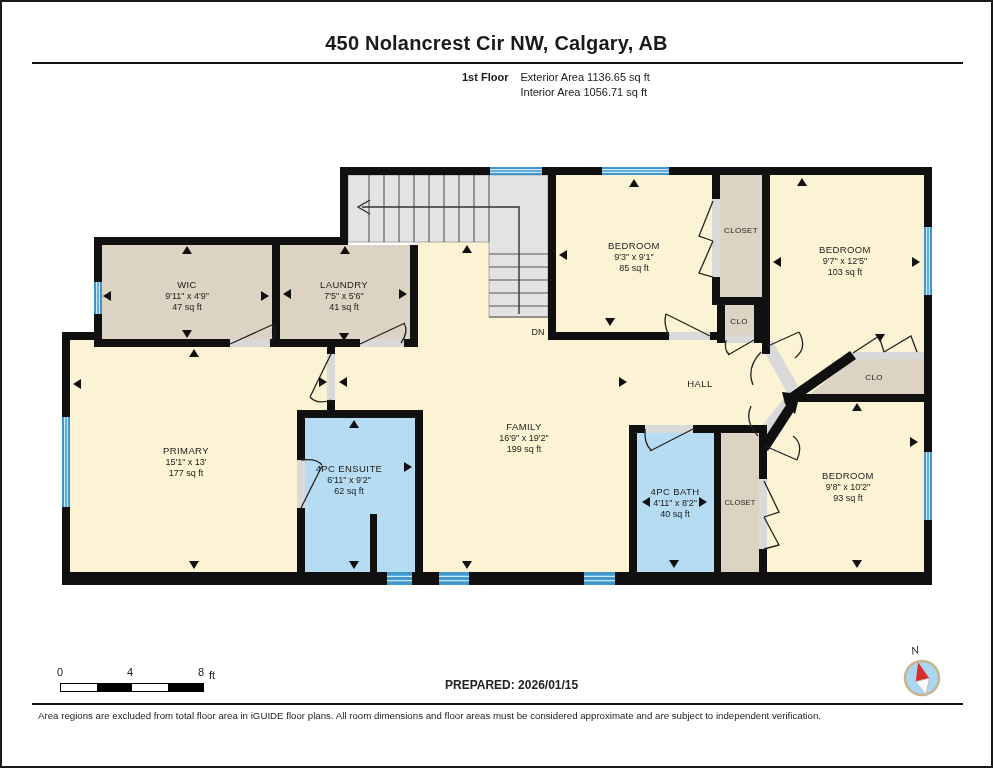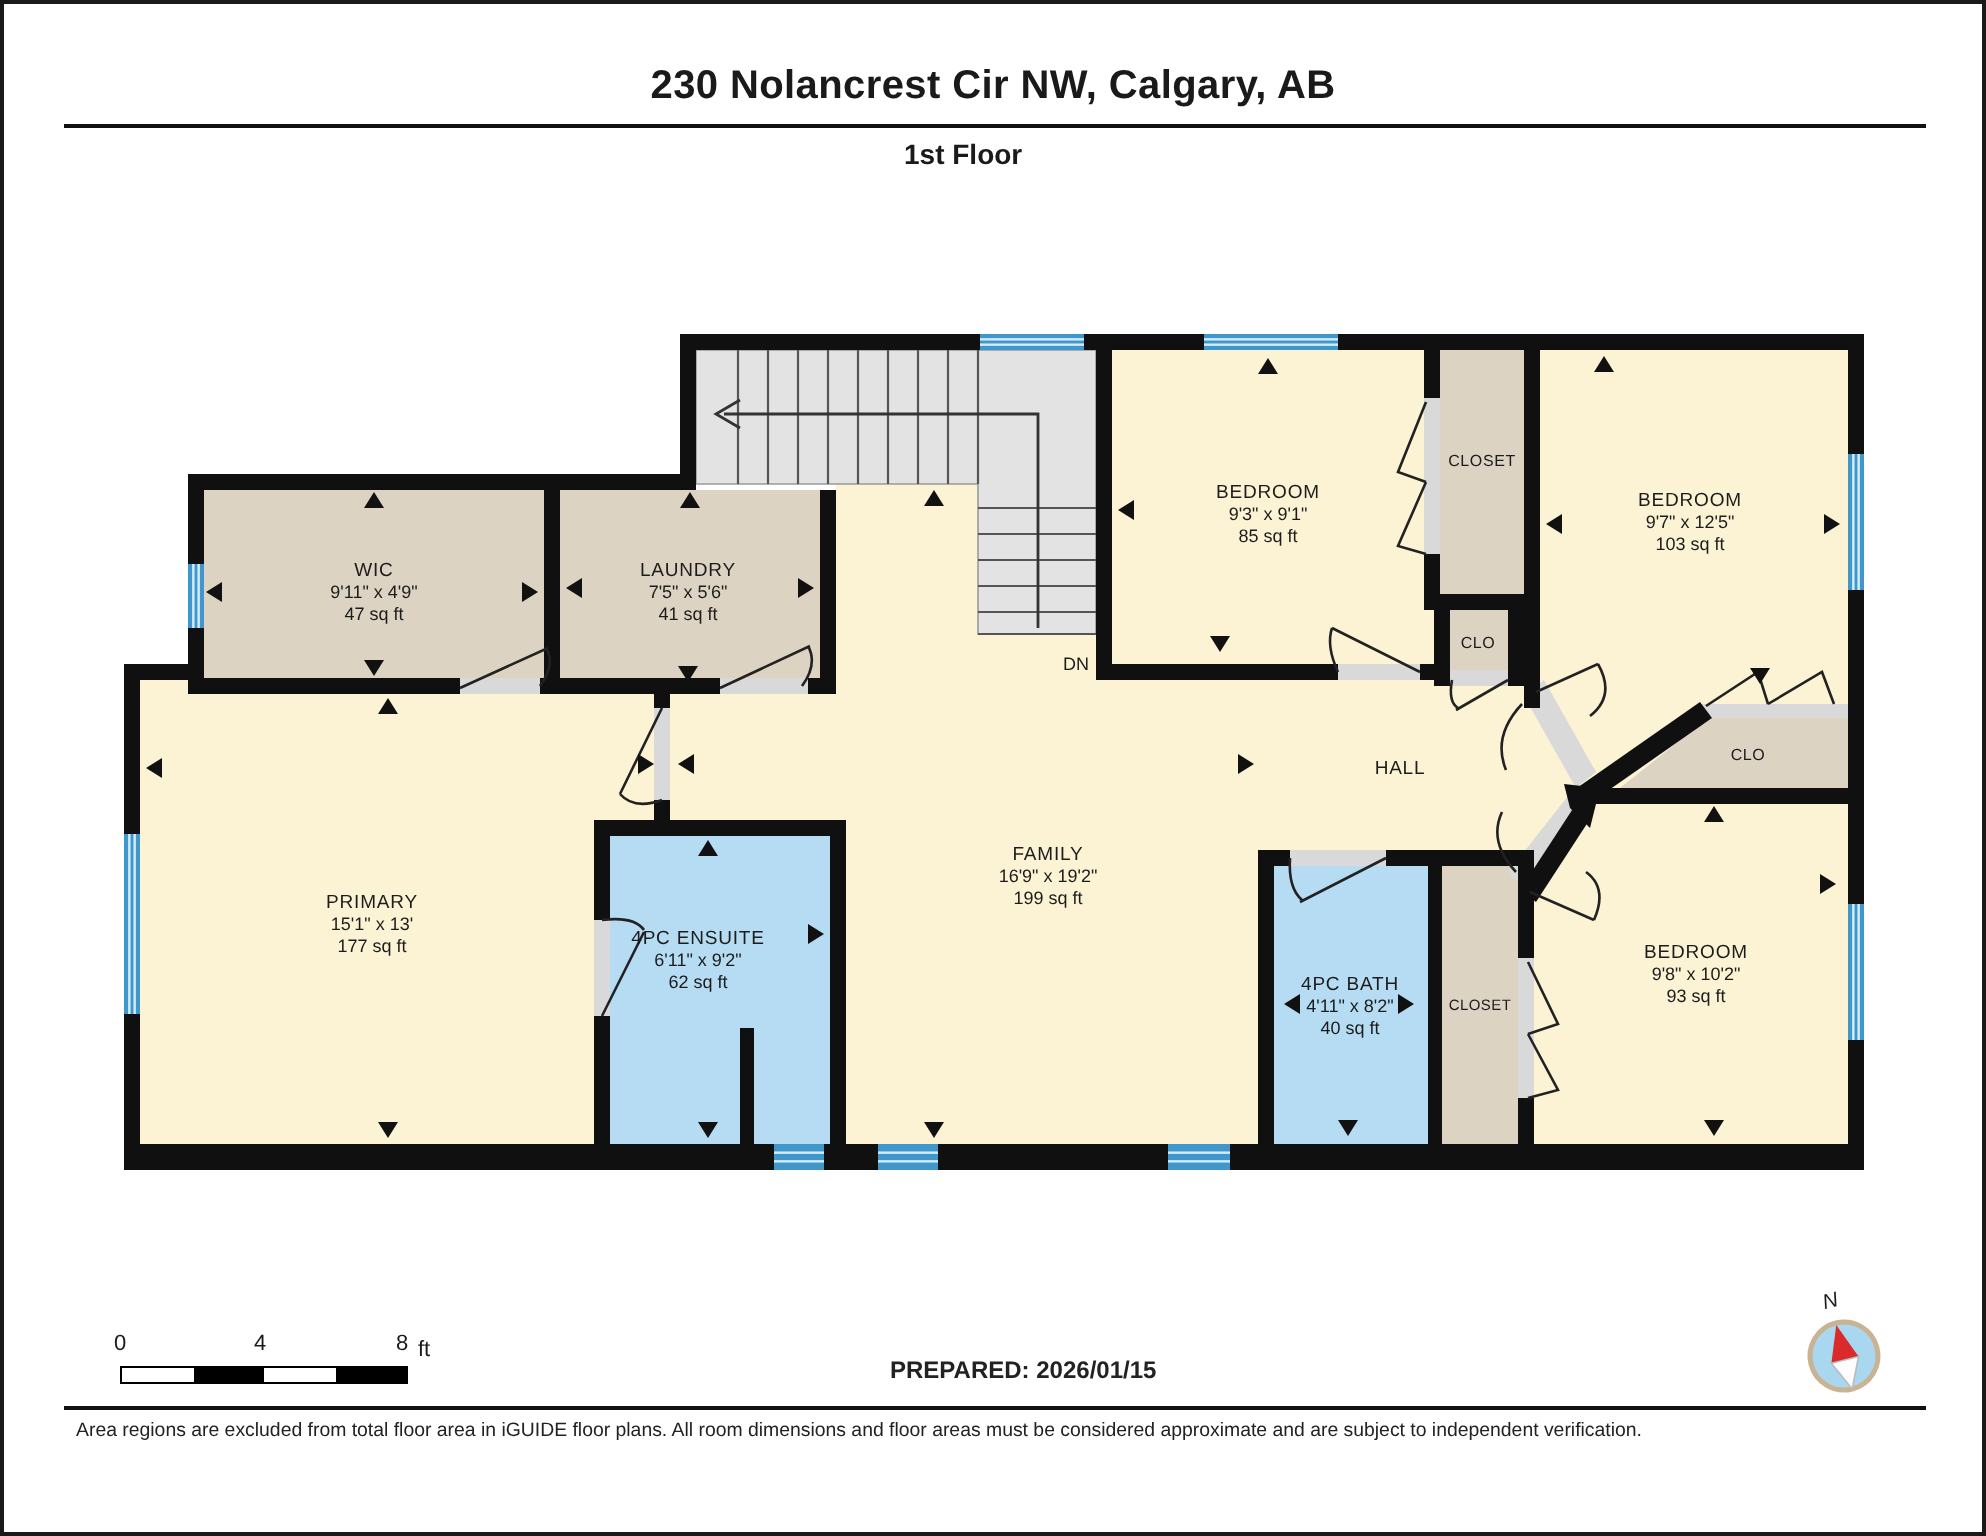--- a/index.html
+++ b/index.html
@@ -4,21 +4,21 @@
 <style>
   html,body{margin:0;padding:0;background:#e8e8e8;}
   .page{position:relative;width:993px;height:768px;background:#ffffff;
         border:2px solid #1a1a1a;box-sizing:border-box;overflow:hidden;
         font-family:"Liberation Sans", sans-serif;color:#1a1a1a;}
   .title{position:absolute;left:0;top:30px;width:100%;text-align:center;
          font-size:20px;font-weight:bold;letter-spacing:.2px;}
   .rule{position:absolute;left:30px;width:931px;height:2px;background:#111;}
   .rule.top{top:60px;}
   .rule.bottom{top:701px;}
-  .stats{position:absolute;left:450px;top:68px;display:flex;font-size:14px;line-height:15px;}
+  .stats{position:absolute;left:460px;top:68px;display:flex;font-size:11px;line-height:15px;}
   .stats .flabel{font-weight:bold;margin-right:12px;}
   #plan{position:absolute;left:0;top:0;}
   .wall{fill:#101010;}
   .door{stroke:#222;stroke-width:1.3;fill:none;}
   .bifold{stroke:#222;stroke-width:1.3;fill:none;stroke-linejoin:miter;}
   .tread{stroke:#555;stroke-width:1.1;}
   .stair-arrow{stroke:#333;stroke-width:1.4;fill:none;}
   text{font-family:"Liberation Sans", sans-serif;fill:#1c1c1c;}
   .rm{font-size:9.5px;letter-spacing:.4px;}
   .rm2{font-size:9px;}
@@ -254,24 +254,28 @@
 
       <text class="rm" x="698" y="385">HALL</text>
       <text class="rm-sm" x="739" y="231">CLOSET</text>
       <text class="rm-xs" x="738" y="503">CLOSET</text>
       <text class="rm-sm" x="737" y="322">CLO</text>
       <text class="rm-sm" x="872" y="378">CLO</text>
       <text class="dn" x="536" y="333">DN</text>
     </g>
   </svg>
 
-  <div class="title">230 Nolancrest Cir NW, Calgary, AB</div>
+  <div class="title">450 Nolancrest Cir NW, Calgary, AB</div>
   <div class="rule top"></div>
   <div class="stats">
     <div class="flabel">1st Floor</div>
+    <div>
+      <div>Exterior Area 1136.65 sq ft</div>
+      <div>Interior Area 1056.71 sq ft</div>
+    </div>
   </div>
 
   <div class="scalebar">
     <span class="num" style="left:0px">0</span>
     <span class="num" style="left:70px">4</span>
     <span class="num" style="left:141px">8</span>
     <div class="bar">
       <div class="seg" style="width:25%;background:#fff"></div>
       <div class="seg" style="width:25%;background:#000"></div>
       <div class="seg" style="width:25%;background:#fff"></div>

